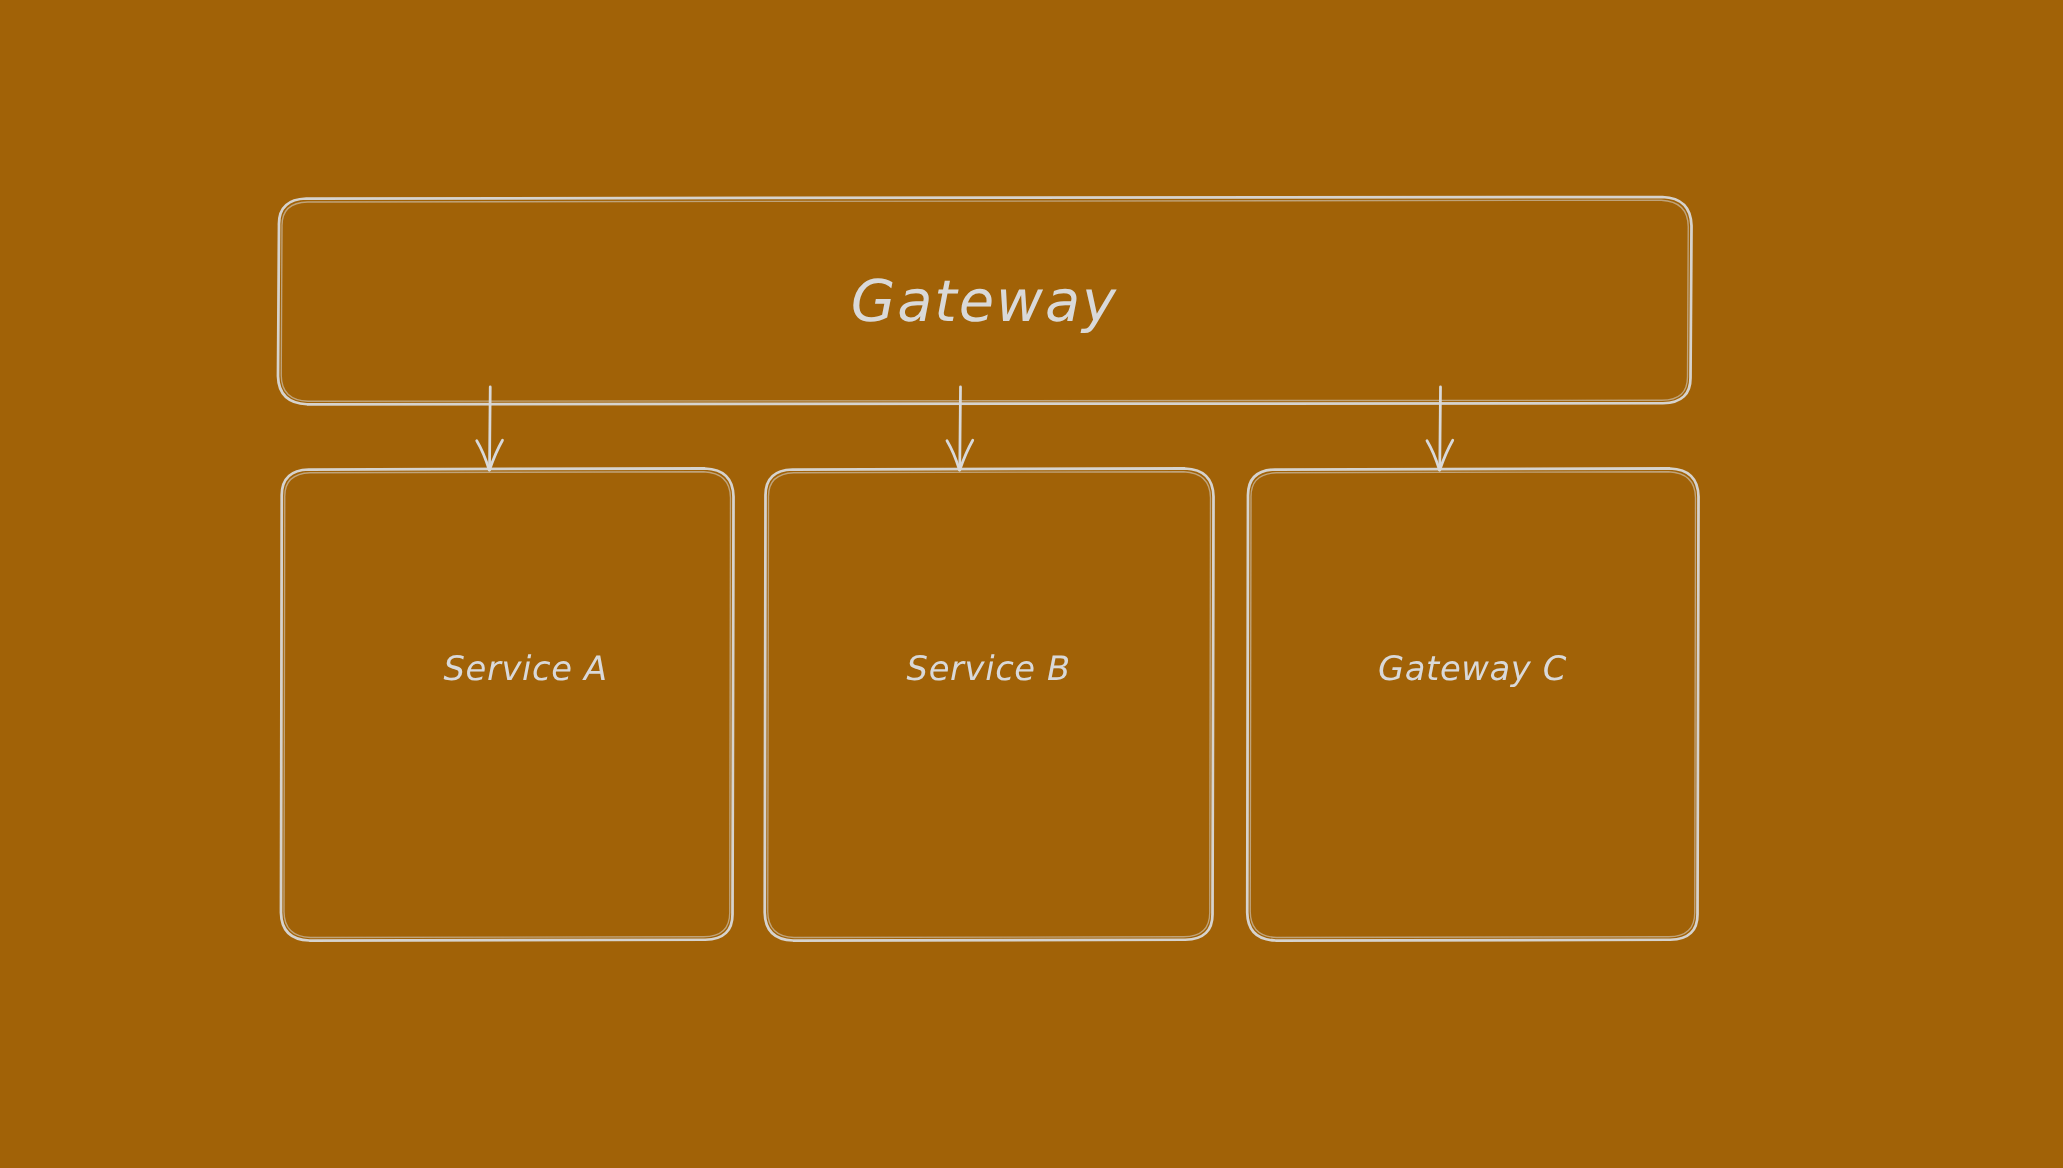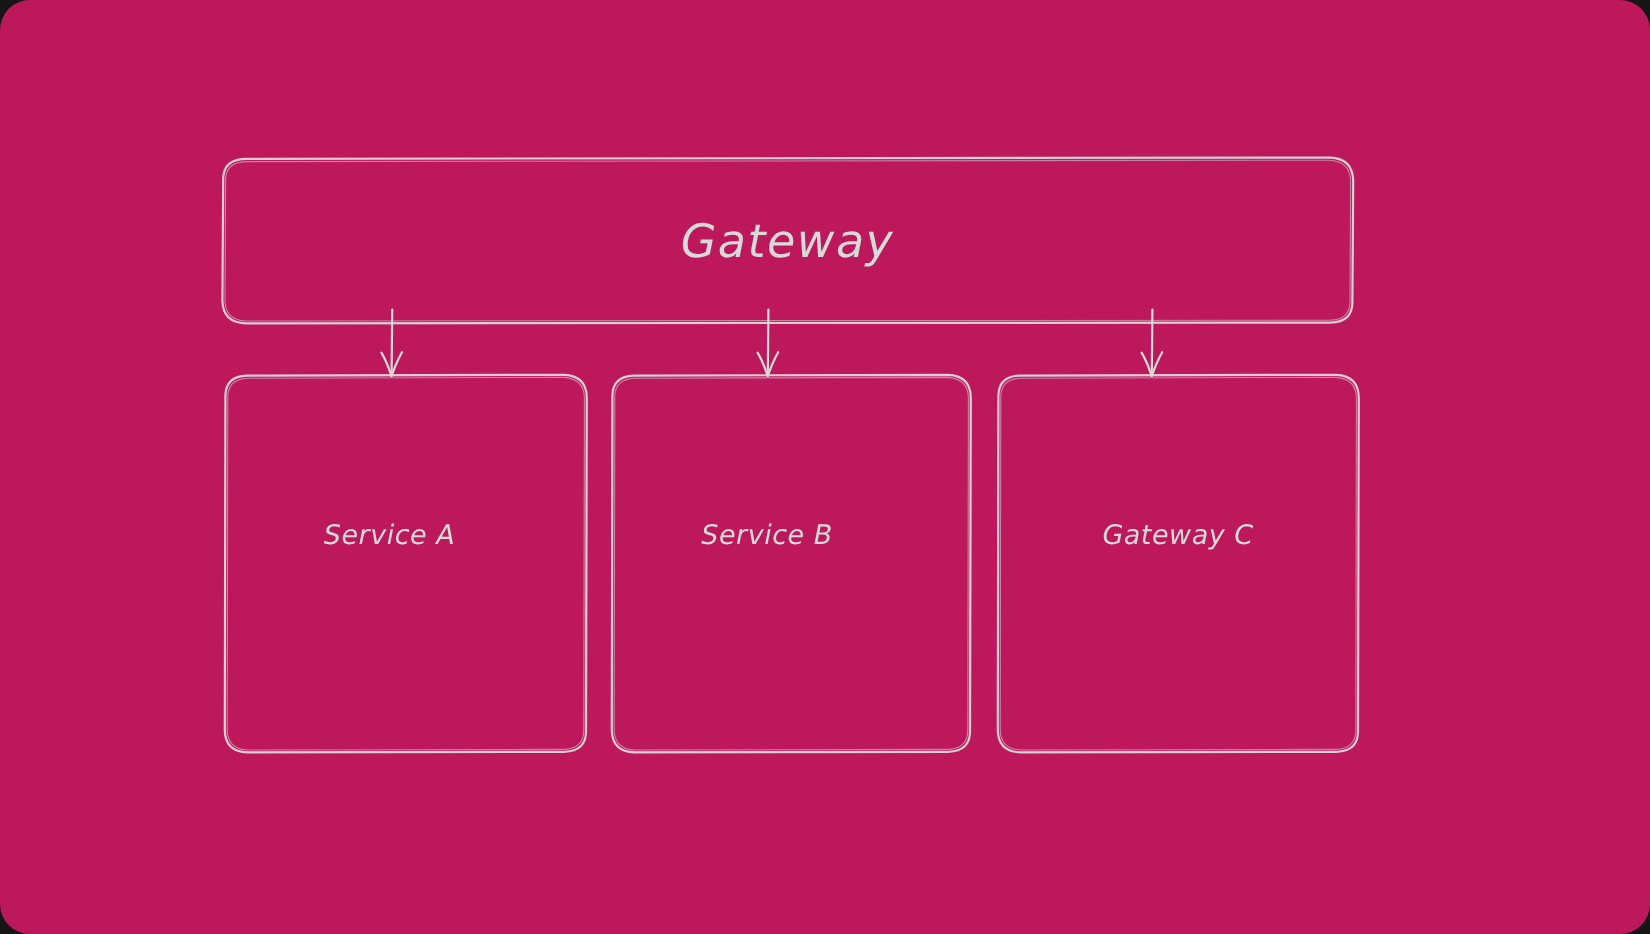--- a/index.html
+++ b/index.html
@@ -45,36 +45,36 @@
     width: 1131px;
     height: 165px;
     font-size: 46px;
     letter-spacing: 1.5px;
   }
   .label-svc {
     top: 375px;
     height: 320px;
     font-size: 27px;
   }
-  .label-svc-a { left: 209px; width: 361px; }
-  .label-svc-b { left: 588px; width: 358px; font-style: italic; }
+  .label-svc-a { left: 240px; width: 361px; }
+  .label-svc-b { left: 612px; width: 358px; font-style: italic; }
   .label-svc-c { left: 998px; width: 360px; }
   .hit {
     position: absolute;
     background: transparent;
   }
   .hit-gateway { left: 222px; top: 158px; width: 1131px; height: 165px; }
   .hit-a { left: 225px; top: 375px; width: 361px; height: 377px; }
   .hit-b { left: 612px; top: 375px; width: 358px; height: 377px; }
   .hit-c { left: 998px; top: 375px; width: 360px; height: 377px; }
 </style>
 </head>
 <body style="background: rgb(22, 22, 22);">
 
-<div id="canvas-root" style="background: #be185d; border-radius: 30px;">
+<div id="canvas-root" style="background: #a16207;">
 
   <svg id="sketch-svg" viewBox="0 0 1650 934" xmlns="http://www.w3.org/2000/svg">
 
     <g>
       <path d="M 245 158.8
                L 1330 157.6
                Q 1352.6 158.4 1353.2 180.6
                L 1352.4 301.4
                Q 1352.8 322.2 1330.4 322.6
                L 245.6 323.4

